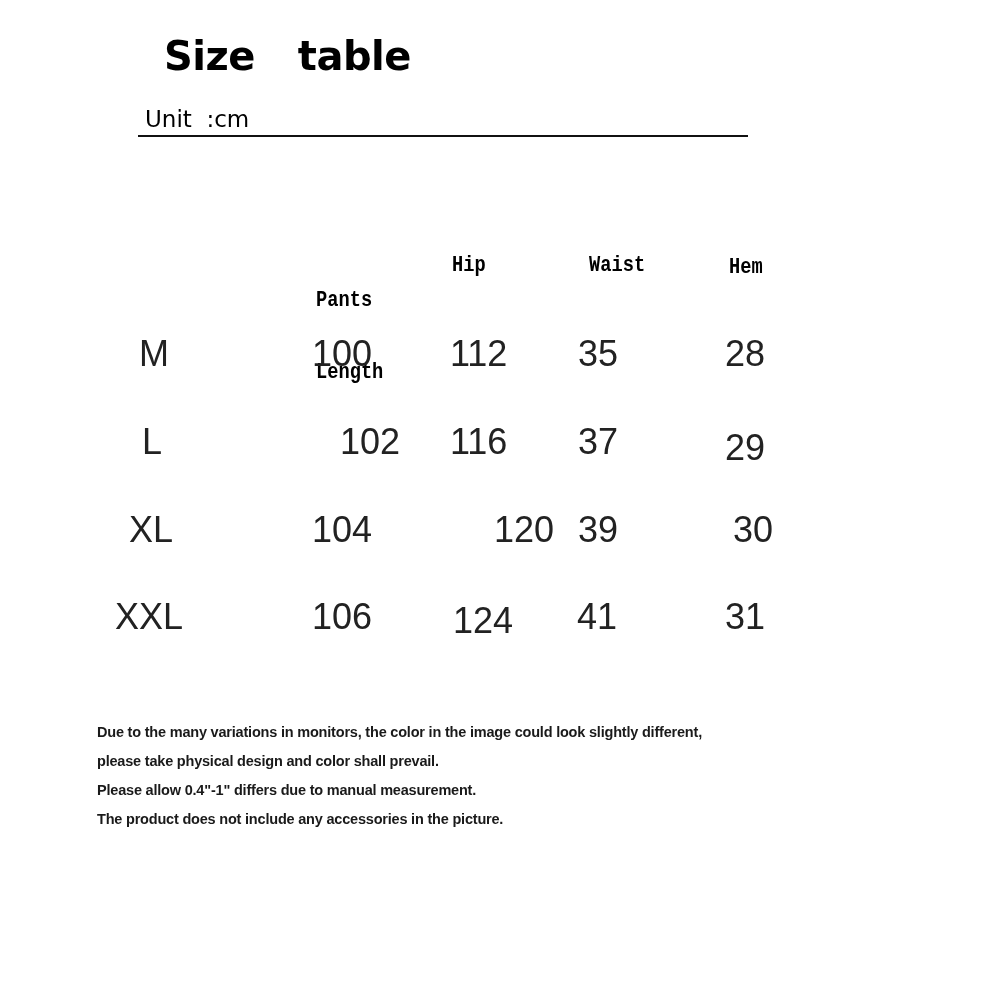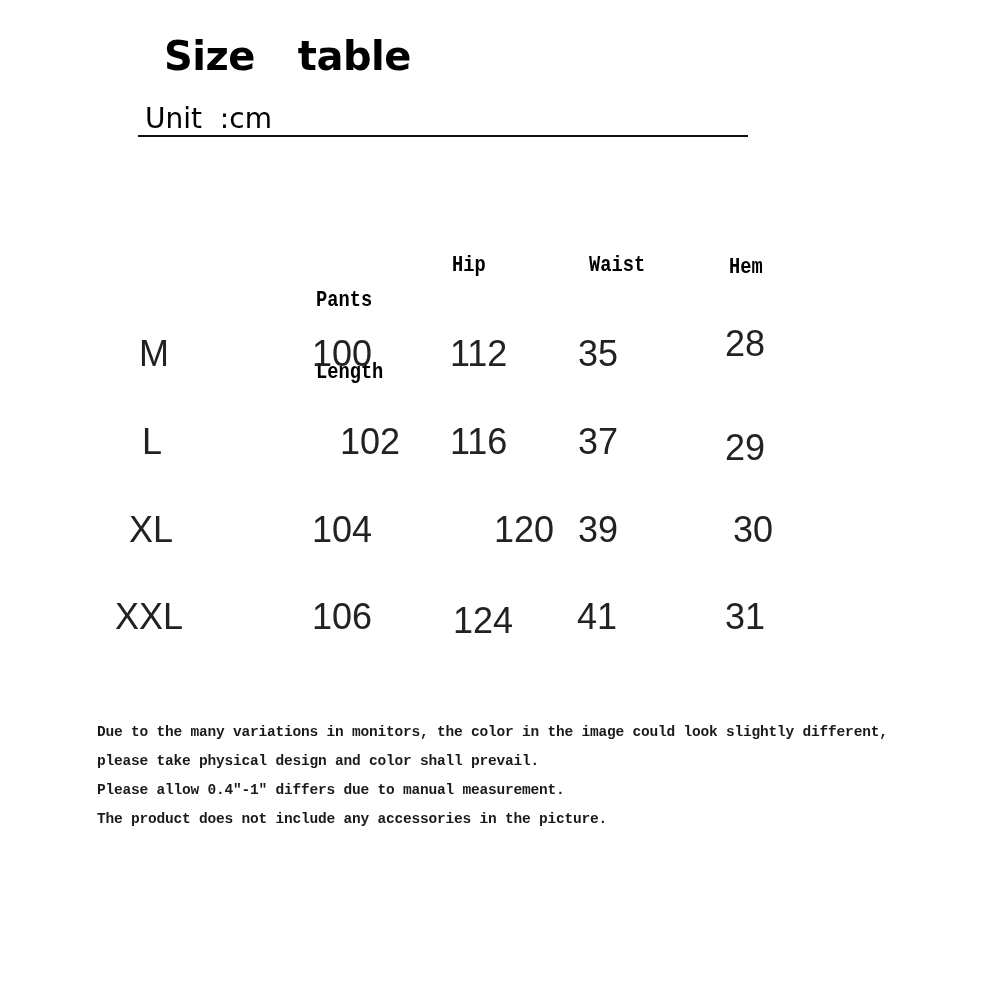--- a/index.html
+++ b/index.html
@@ -27,21 +27,21 @@
       color: #000;
       line-height: 56px;
       white-space: pre;
       margin-left: 17px;
     }
     .unit {
       position: absolute;
       left: 145px;
       top: 104px;
       font-family: "DejaVu Sans", sans-serif;
-      font-size: 28px;
+      font-size: 23px;
       color: #000;
       line-height: 30px;
       white-space: pre;
     }
     .rule {
       position: absolute;
       left: 138px;
       top: 135px;
       width: 610px;
       height: 2px;
@@ -62,21 +62,21 @@
       position: absolute;
       font-family: "Liberation Sans", sans-serif;
       font-size: 36px;
       line-height: 40px;
       color: #222;
       white-space: pre;
     }
     .note {
       position: absolute;
       left: 97px;
-      font-family: Liberation Mono, monospace;
+      font-family: Liberation Sans, sans-serif;
       font-weight: bold;
       font-size: 14.5px;
       line-height: 20px;
       color: #1a1a1a;
       letter-spacing: -0.2px;
       white-space: pre;
     }
   </style>
 </head>
 <body>
@@ -94,21 +94,21 @@
     <div class="hdr" style="left:452px; top:254px;">Hip</div>
     <div class="hdr" style="left:589px; top:254px;">Waist</div>
     <div class="hdr" style="left:729px; top:256px;">Hem</div>
   </div>
 
   <div>
     <div class="cell" style="left:139px; top:334px;">M</div>
     <div class="cell" style="left:312px; top:334px;">100</div>
     <div class="cell" style="left:450px; top:334px;">112</div>
     <div class="cell" style="left:578px; top:334px;">35</div>
-    <div class="cell" style="left:725px; top:324px;">28</div>
+    <div class="cell" style="left:725px; top:334px;">28</div>
   </div>
 
   <div>
     <div class="cell" style="left:142px; top:422px;">L</div>
     <div class="cell" style="left:312px; top:422px;margin-left:28px;">102</div>
     <div class="cell" style="left:450px; top:422px;">116</div>
     <div class="cell" style="left:578px; top:422px;">37</div>
     <div class="cell" style="left:725px; top:422px;margin-top:6px;">29</div>
   </div>
 

